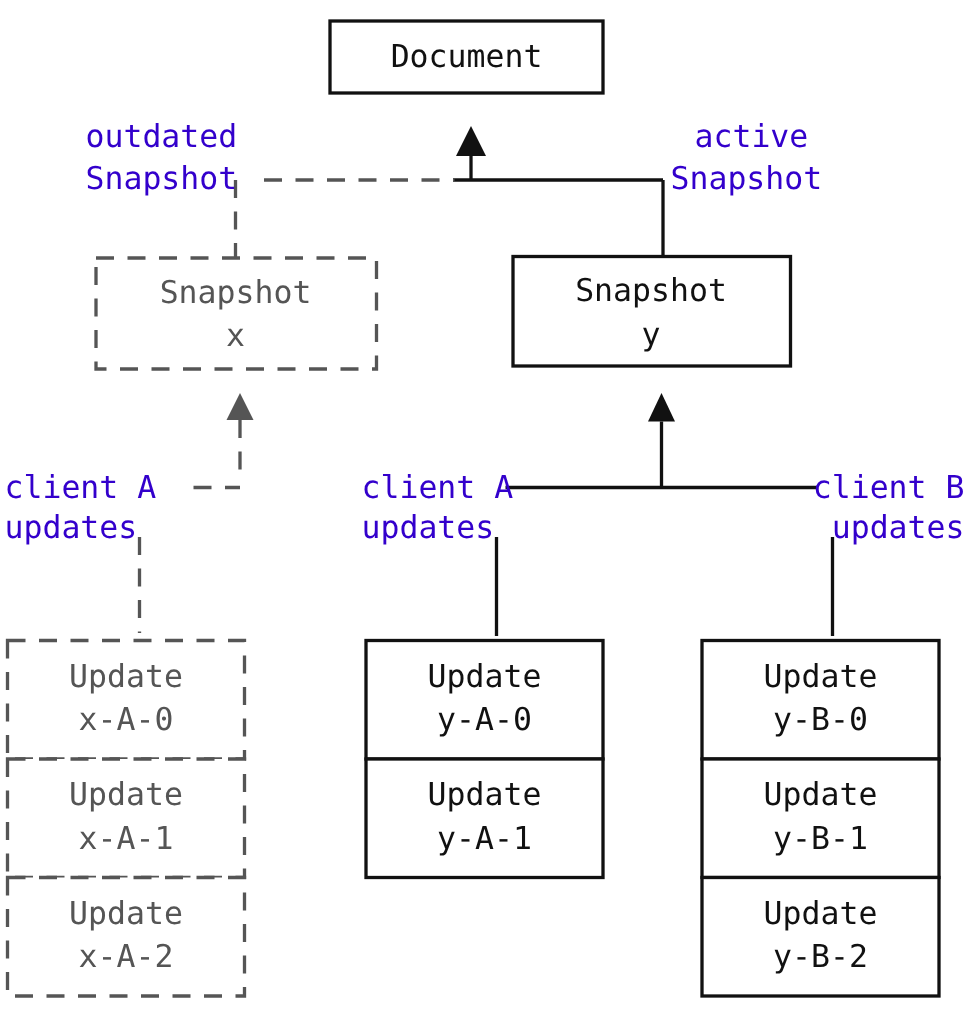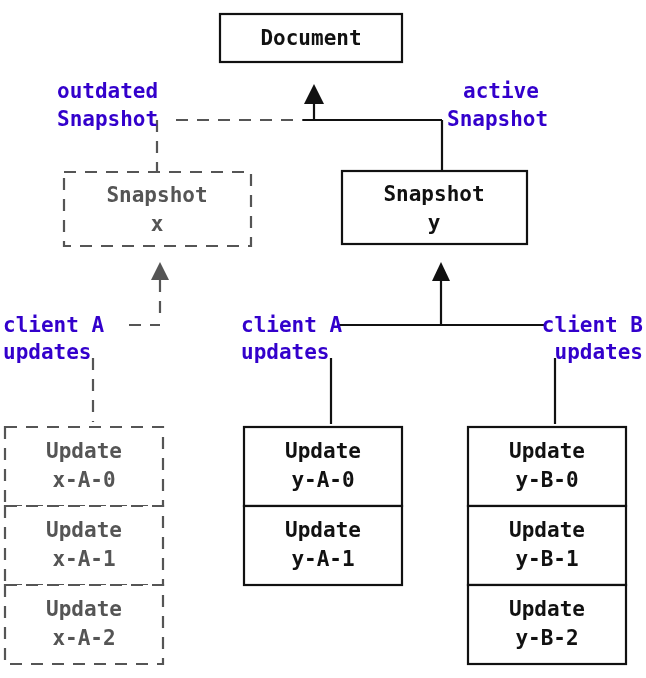--- a/index.html
+++ b/index.html
@@ -7,21 +7,20 @@
     padding: 0;
     background: #ffffff;
   }
   #diagram-root {
     position: relative;
     width: 646px;
     height: 678px;
     background: #ffffff;
     font-family: "DejaVu Sans Mono", monospace;
     overflow: hidden;
-    font-weight: bold;
   }
   svg.diagram {
     display: block;
     width: 646px;
     height: 678px;
   }
   text {
     font-family: "DejaVu Sans Mono", monospace;
     font-size: 21px;
     dominant-baseline: middle;

